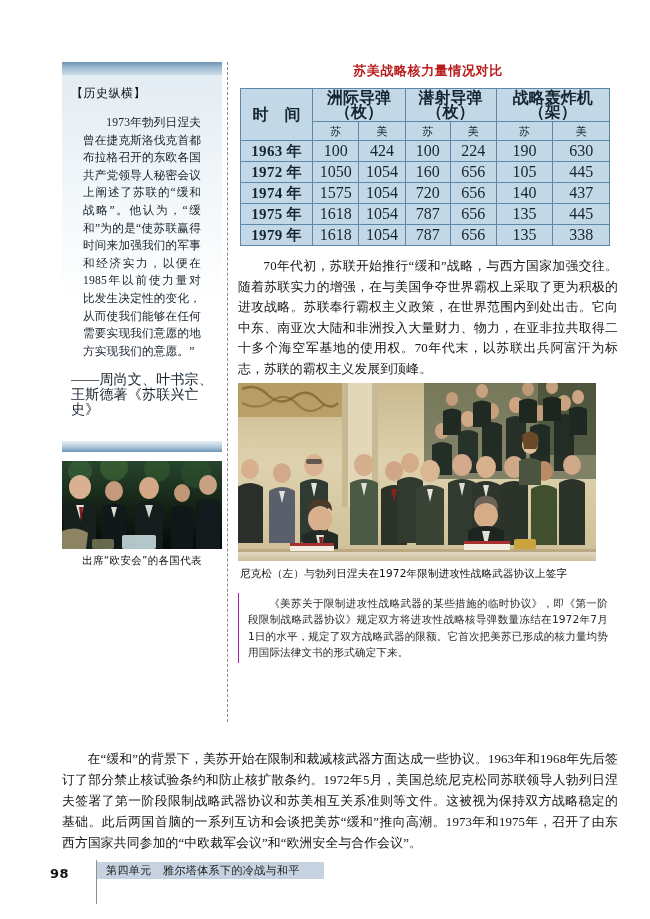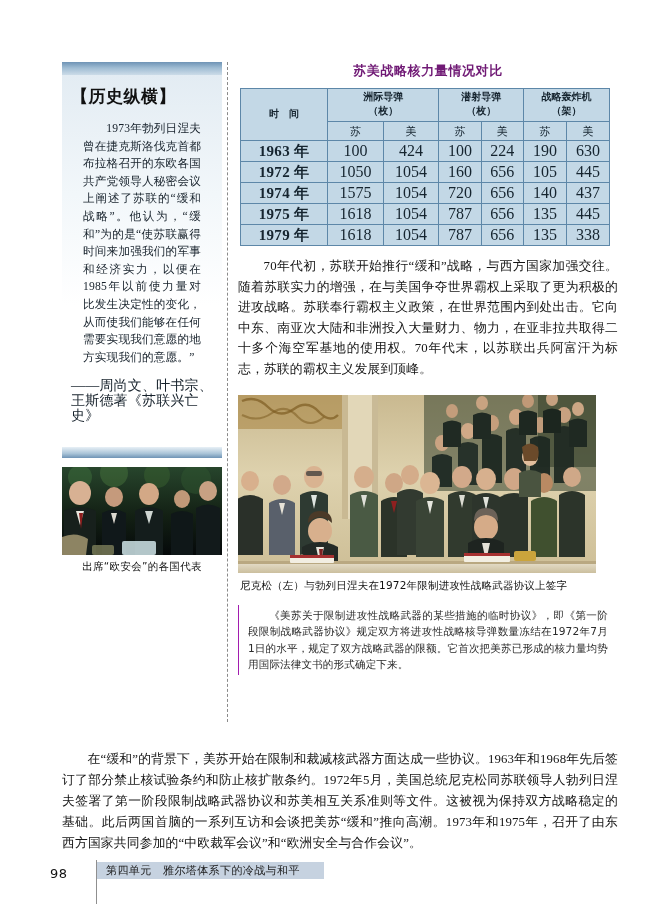--- a/index.html
+++ b/index.html
@@ -31,21 +31,21 @@
   .sb-bar.bottom{
     height:11px;
     background:linear-gradient(to bottom,#e8f0f6 0%,#a9c3d7 60%,#6e93b5 100%);
   }
   .sb-body{
     padding:10px 9px 8px 9px;
     background:linear-gradient(to bottom,#e3ecf3 0%,#f2f7fa 32%,#ffffff 62%,#ffffff 100%);
   }
   .sb-tag{
     font-family:"DejaVu Sans","Liberation Sans",sans-serif;
-    font-weight:bold;font-size:17px;letter-spacing:.5px;
+    font-weight:normal;font-size:12px;letter-spacing:.5px;
     color:#111;margin:0 0 7px 0;
   }
   .sb-title{
     font-family:"DejaVu Sans","Liberation Sans",sans-serif;
     font-weight:bold;font-size:13px;letter-spacing:.5px;
     color:#111;margin:0 0 4px 2px;text-align:center;
   }
   .sb-text{
     font-size:11.6px;line-height:17.6px;text-align:justify;
     text-indent:2em;margin:12px;color:#16212b;
@@ -67,46 +67,46 @@
     color:#111;letter-spacing:.3px;
     font-family:"DejaVu Sans","Liberation Sans",sans-serif;
   }
 
   
   .right-col{position:absolute;left:238px;top:62px;width:380px;}
 
   .tbl-title{
     text-align:center;font-size:13px;font-weight:bold;
     font-family:"DejaVu Sans","Liberation Sans",sans-serif;
-    margin:0 0 8px 0;letter-spacing:.6px;color:#701a75;
+    margin:0 0 8px 0;letter-spacing:.6px;color:#b91c1c;
   }
   table.nuke{
     border-collapse:collapse;width:370px;margin:0 0 0 2px;
     background:#c3d8e6;
     font-family:"Liberation Serif","DejaVu Serif",serif;
   }
   table.nuke td{
     border:1px solid #5d87a8;
     text-align:center;color:#15242f;
     font-size:16px;padding:2px 0;
     line-height:14px;
   }
-  table.nuke td.hd{font-family:Liberation Mono, monospace;font-weight:bold;font-size:10px;}
+  table.nuke td.hd{font-family:Liberation Sans, sans-serif;font-weight:bold;font-size:16px;}
   table.nuke td.sm{font-size:11px;}
   table.nuke td.yr{font-size:15px;letter-spacing:.3px;font-weight:bold;}
   table.nuke tr.datarow td{height:16px;}
 
   .body-p{
     font-size:12.8px;line-height:20.5px;text-align:justify;
     text-indent:2em;margin:10px 0 0 0;color:#141414;
     letter-spacing:.15px;
   }
 
   
-  .photo2-wrap{margin-top:16px;width:358px;}
+  .photo2-wrap{margin-top:4px;width:358px;}
   .photo2{
     width:358px;height:178px;display:block;position:relative;overflow:hidden;
     background:#2b2415;
   }
   .cap2{
     font-size:10.5px;text-align:left;margin:6px 0 0 2px;color:#111;
     font-family:"DejaVu Sans","Liberation Sans",sans-serif;
     letter-spacing:.2px;
   }
 
@@ -124,21 +124,21 @@
     position:absolute;left:62px;top:736px;width:556px;
     font-size:12.8px;line-height:21px;text-align:justify;
     text-indent:2em;color:#141414;letter-spacing:.15px;
   }
 
   
   .footer{position:absolute;left:44px;top:860px;width:570px;height:40px;}
   .pg-no{
     position:absolute;left:6px;top:6px;
     font-family:"DejaVu Sans","Liberation Sans",sans-serif;
-    font-weight:normal;font-size:13px;color:#111;letter-spacing:.5px;
+    font-weight:bold;font-size:13px;color:#111;letter-spacing:.5px;
   }
   .foot-rule{
     position:absolute;left:52px;top:0;width:1px;height:44px;background:#8f8f8f;
   }
   .foot-bar{
     position:absolute;left:53px;top:2px;width:227px;height:17px;
     background:#c6d2e0;
   }
   .foot-text{
     position:absolute;left:62px;top:3px;

